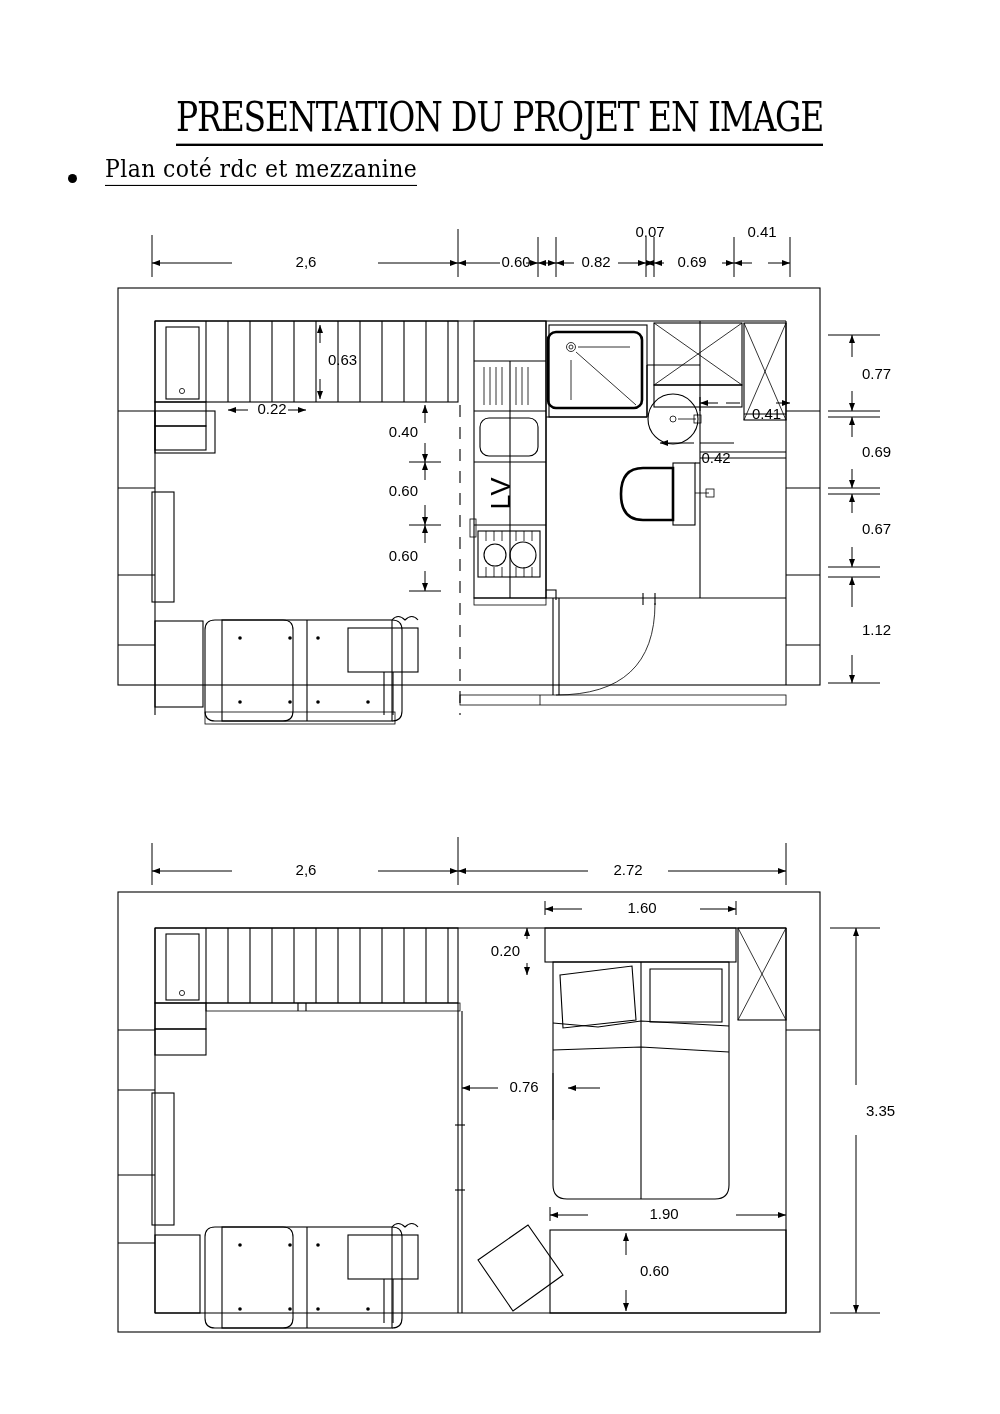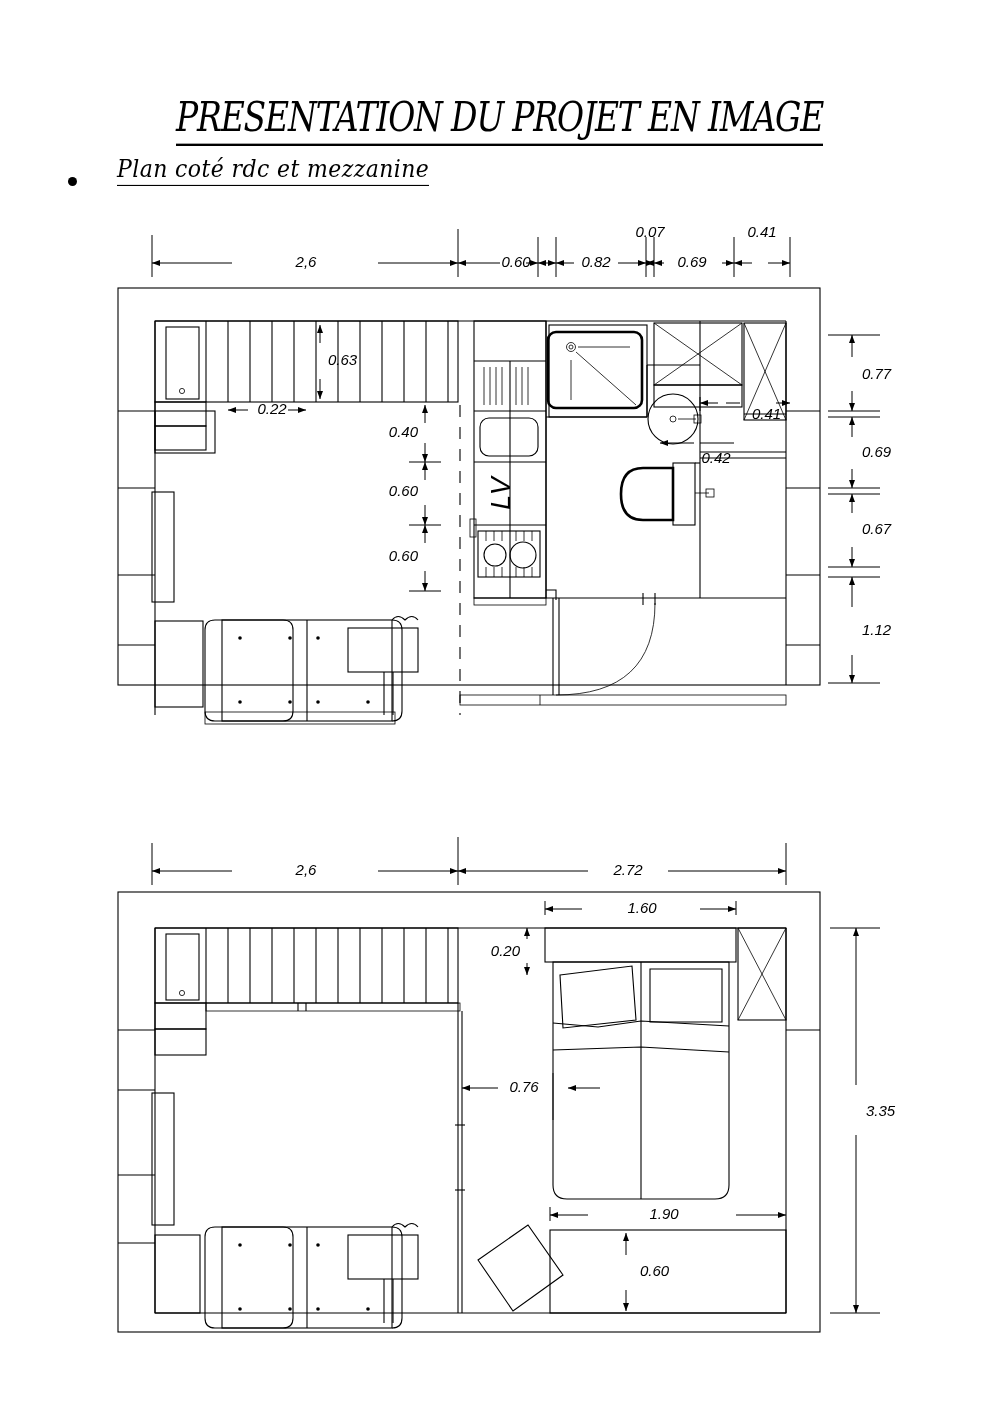--- a/index.html
+++ b/index.html
@@ -1,42 +1,42 @@
 <!DOCTYPE html>
 <html><head>
 <meta charset="utf-8">
 <style>
   html,body{margin:0;padding:0;background:#fff;}
   body{
     width:1000px;height:1414px;position:relative;
     font-family:"Liberation Serif",serif;
     color:#000;overflow:hidden;
   }
-  .page{position:absolute;inset:0;background:#fff;font-style:italic;}
+  .page{position:absolute;inset:0;background:#fff;}
 
   
   .doc-title{
     position:absolute;left:0;top:78px;width:1000px;
     text-align:center;
     font-family:"DejaVu Serif",serif;
     font-size:34px;letter-spacing:-1.2px;
     font-weight:400;
     white-space:nowrap;
   }
   .doc-title span{
     border-bottom:2px solid #000;
     padding-bottom:3px;
     display:inline-block;
     transform:scaleY(1.18) scaleX(0.97);
     transform-origin:center bottom;
   }
 
   .bullet-row{
     position:absolute;left:68px;top:158px;
-    display:flex;align-items:flex-end;gap:40px;
+    display:flex;align-items:center;gap:28px;
   }
   .bullet-dot{
     width:9px;height:9px;border-radius:50%;background:#000;
     margin-top:12px;flex:none;
   }
   .bullet-text{
     font-family:"DejaVu Serif",serif;
     font-size:22px;letter-spacing:.4px;
     border-bottom:1.6px solid #000;
     padding-bottom:2px;

